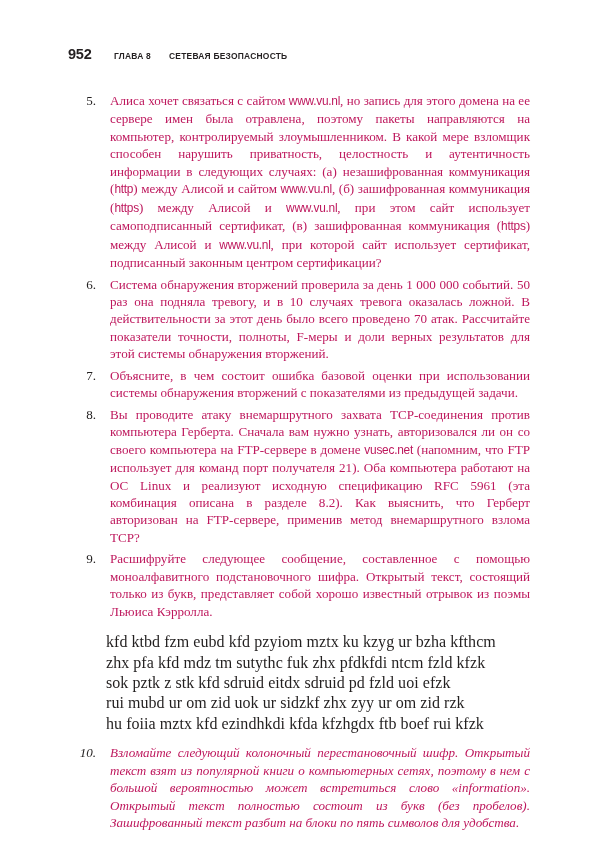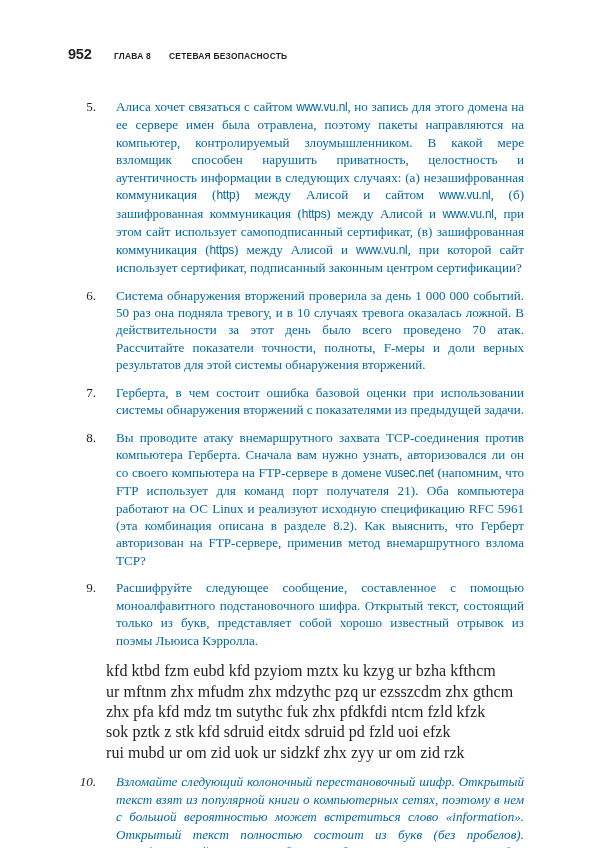--- a/index.html
+++ b/index.html
@@ -86,22 +86,22 @@
     font-size: 13.1px;
     line-height: 17.45px;
     color: #221f1f;
   }
   .para {
     font-size: 13.1px;
     line-height: 17.45px;
     text-align: justify;
     text-justify: inter-word;
     hyphens: manual;
-    color: #0369a1;
-    margin: 10px;
+    color: #be185d;
+    margin: 4px;
   }
   .para .sans {
     font-family: "Liberation Sans", "DejaVu Sans", sans-serif;
     font-size: 11.9px;
     letter-spacing: -0.25px;
   }
 
   
   .cipher-block {
     margin: 12px 0 10px 0;
@@ -144,40 +144,40 @@
         <p class="para"><span>Алиса хочет связаться с сайтом </span><span class="sans">www.vu.nl</span><span>, но запись для этого домена на ее сервере имен была отравлена, поэтому пакеты направляются на компьютер, контролируемый злоумышленником. В какой мере взломщик способен нарушить приватность, целостность и аутентичность информации в следующих случаях: (а) незашифрованная коммуникация (</span><span class="sans">http</span><span>) между Алисой и сайтом </span><span class="sans">www.vu.nl</span><span>, (б) зашифрованная коммуникация (</span><span class="sans">https</span><span>) между Алисой и </span><span class="sans">www.vu.nl</span><span>, при этом сайт использует самоподписанный сертификат, (в) зашифрованная коммуникация (</span><span class="sans">https</span><span>) между Алисой и </span><span class="sans">www.vu.nl</span><span>, при которой сайт использует сертификат, подписанный законным центром сертификации?</span></p>
       </li>
 
       <li>
         <span class="num">6.</span>
         <p class="para"><span>Система обнаружения вторжений проверила за день 1 000 000 событий. 50 раз она подняла тревогу, и в 10 случаях тревога оказалась ложной. В действительности за этот день было всего проведено 70 атак. Рассчитайте показатели точности, полноты, F-меры и доли верных результатов для этой системы обнаружения вторжений.</span></p>
       </li>
 
       <li>
         <span class="num">7.</span>
-        <p class="para"><span>Герберта, в чем состоит ошибка базовой оценки при использовании системы обнаружения вторжений с показателями из предыдущей задачи.</span></p>
+        <p class="para"><span>Объясните, в чем состоит ошибка базовой оценки при использовании системы обнаружения вторжений с показателями из предыдущей задачи.</span></p>
       </li>
 
       <li>
         <span class="num">8.</span>
         <p class="para"><span>Вы проводите атаку внемаршрутного захвата TCP-соединения против компьютера Герберта. Сначала вам нужно узнать, авторизовался ли он со своего компьютера на FTP-сервере в домене </span><span class="sans">vusec.net</span><span> (напомним, что FTP использует для команд порт получателя 21). Оба компьютера работают на ОС Linux и реализуют исходную спецификацию RFC 5961 (эта комбинация описана в разделе 8.2). Как выяснить, что Герберт авторизован на FTP-сервере, применив метод внемаршрутного взлома TCP?</span></p>
       </li>
 
       <li>
         <span class="num">9.</span>
         <p class="para"><span>Расшифруйте следующее сообщение, составленное с помощью моноалфавитного подстановочного шифра. Открытый текст, состоящий только из букв, представляет собой хорошо известный отрывок из поэмы Льюиса Кэрролла.</span></p>
       </li>
     </ol>
 
     <div class="cipher-block">
       <div class="cipher-line">kfd ktbd fzm eubd kfd pzyiom mztx ku kzyg ur bzha kfthcm</div>
-      <div class="cipher-line">ur mftnm zhx mfudm zhx mdzythc pzq ur ezsszcdm zhx gthcm</div>
       <div class="cipher-line">zhx pfa kfd mdz tm sutythc fuk zhx pfdkfdi ntcm fzld kfzk</div>
       <div class="cipher-line">sok pztk z stk kfd sdruid eitdx sdruid pd fzld uoi efzk</div>
       <div class="cipher-line">rui mubd ur om zid uok ur sidzkf zhx zyy ur om zid rzk</div>
+      <div class="cipher-line">hu foiia mztx kfd ezindhkdi kfda kfzhgdx ftb boef rui kfzk</div>
     </div>
 
     <ol class="exercises gap-before-10">
       <li>
         <span class="num">10.</span>
         <p class="para"><span>Взломайте следующий колоночный перестановочный шифр. Открытый текст взят из популярной книги о компьютерных сетях, поэтому в нем с большой вероятностью может встретиться слово «information». Открытый текст полностью состоит из букв (без пробелов). Зашифрованный текст разбит на блоки по пять символов для удобства.</span></p>
       </li>
     </ol>
 
     <div class="cipher-standalone">prort elhfo osdte taxit matec hbcni wtseo datnr tuebc eyeao ncrin nfeee aoeai nirog m</div>

